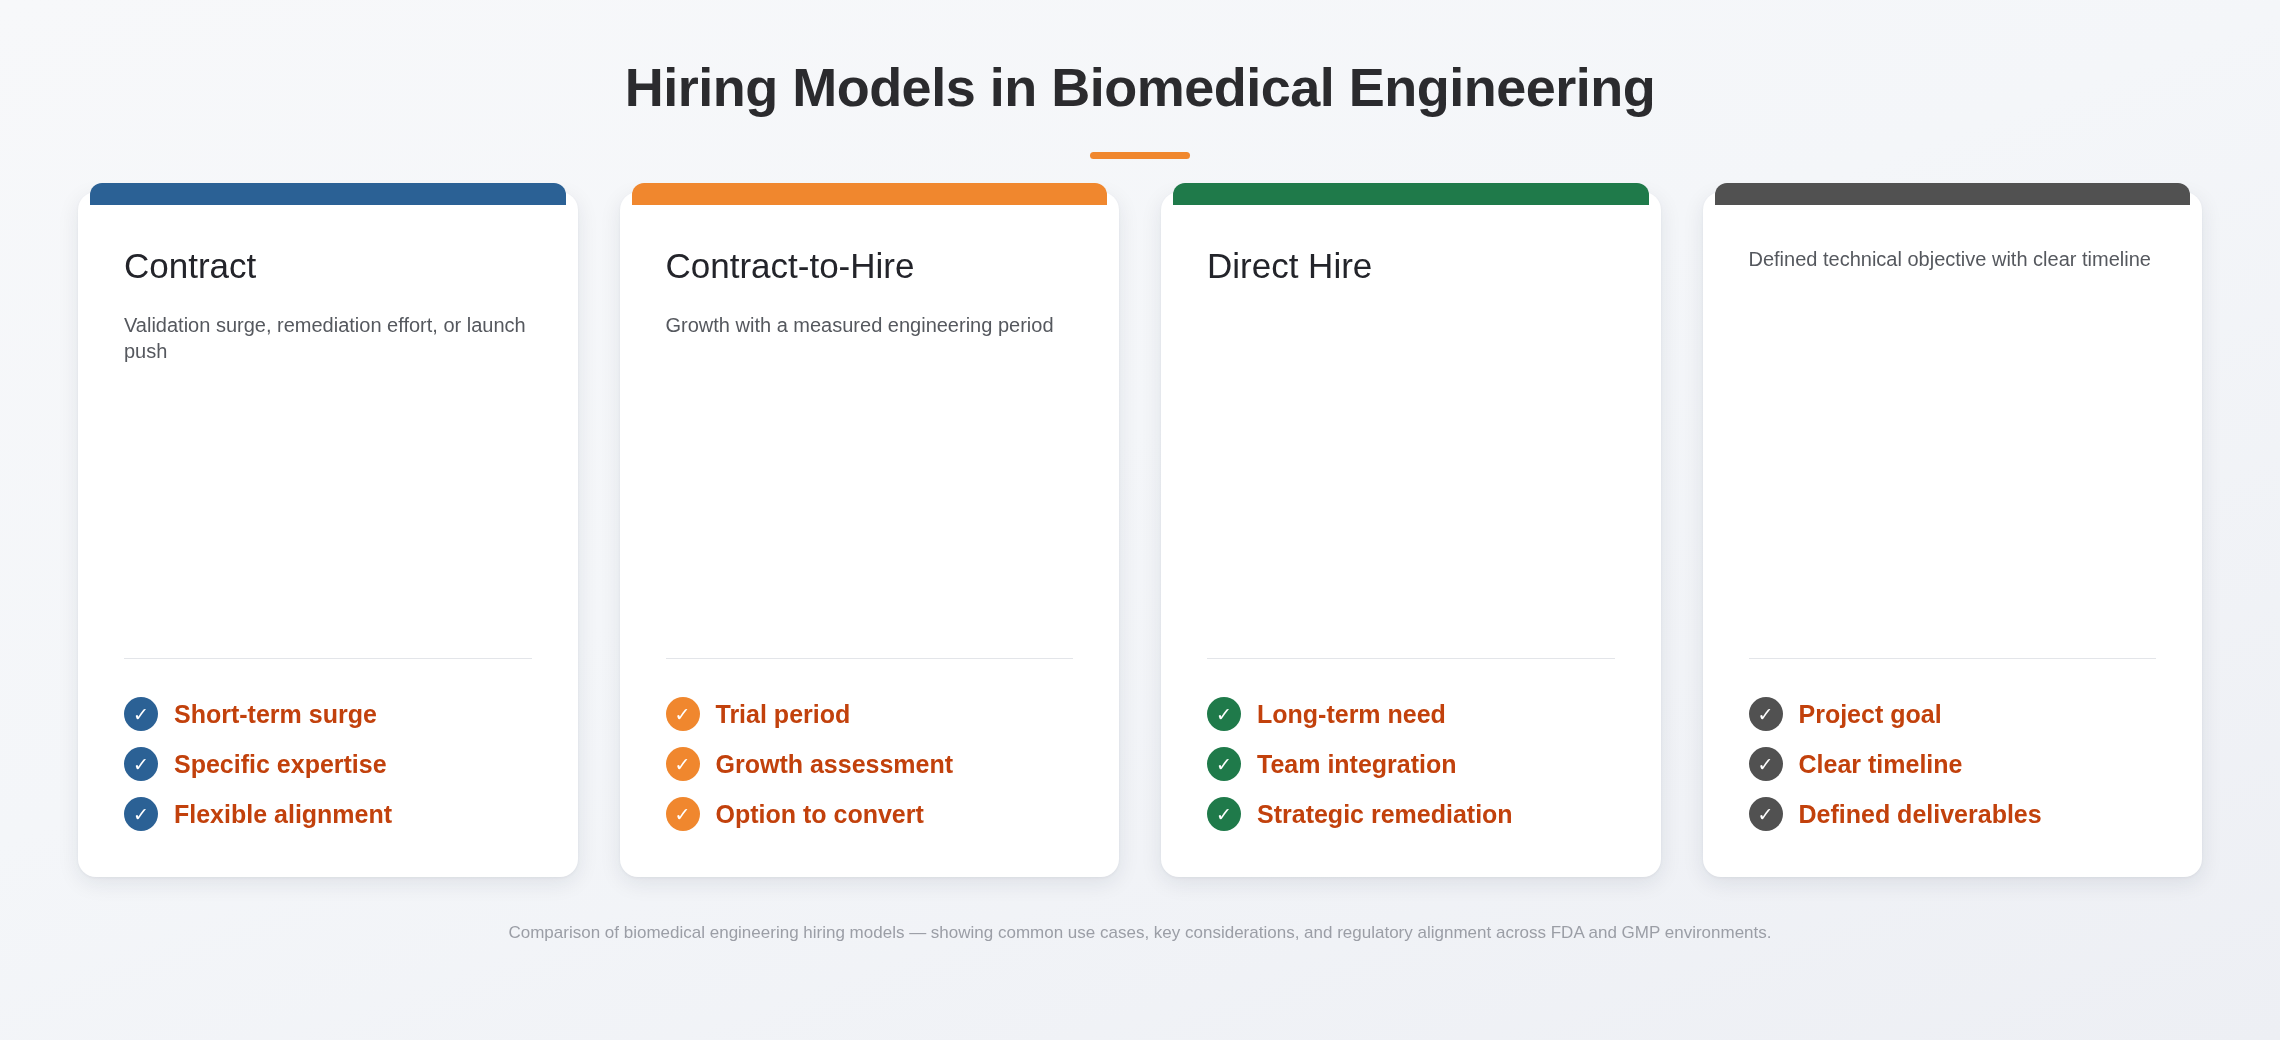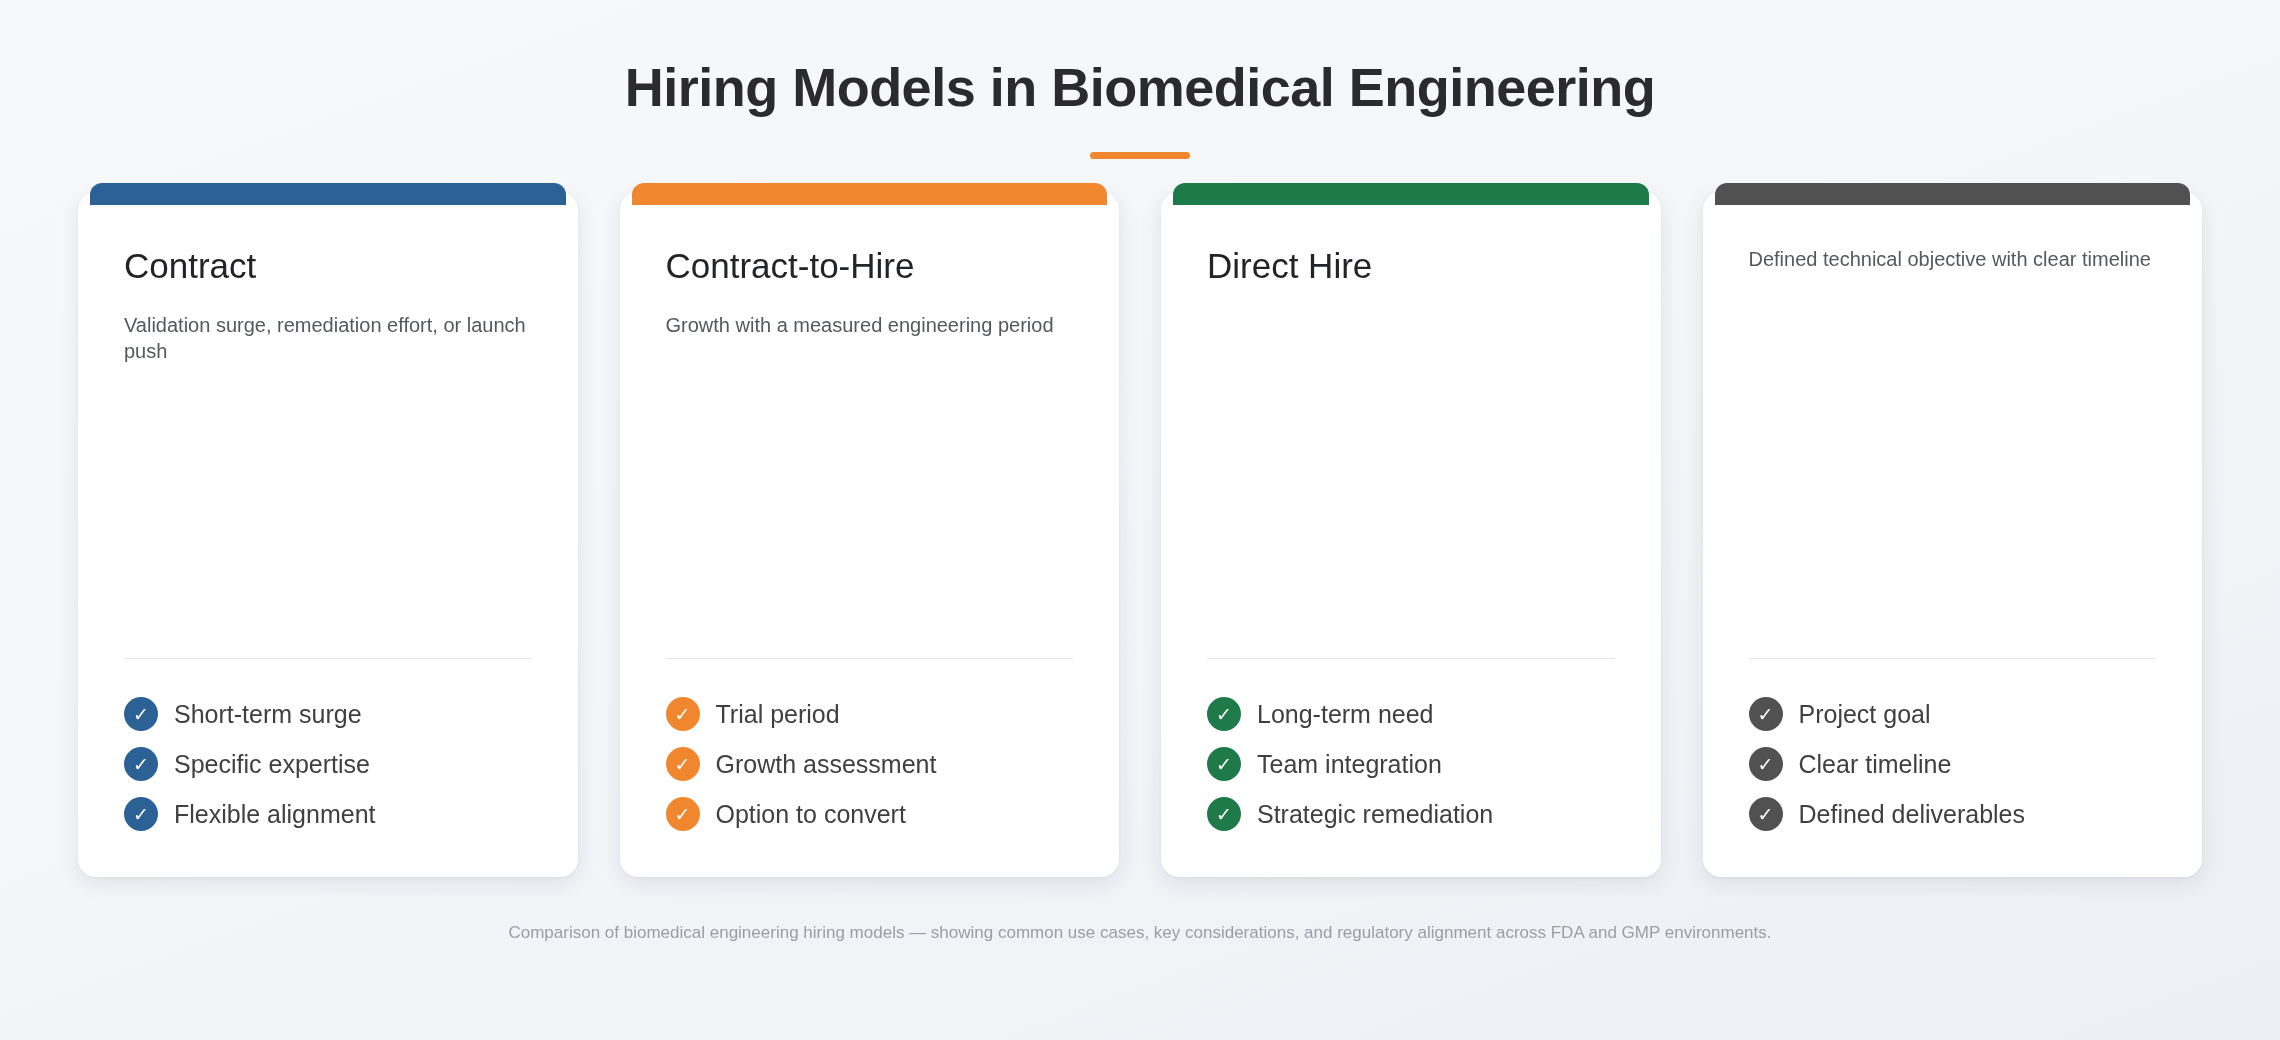--- a/index.html
+++ b/index.html
@@ -133,22 +133,22 @@
     align-items:center;
     justify-content:center;
     color:#ffffff;
     font-size:19px;
     line-height:1;
     font-weight:normal;
   }
 
   .feature-label {
     font-size:25px;
-    font-weight:normal;
-    color:#404040;
+    font-weight:bold;
+    color:#c2410c;
     line-height:1.1;
     white-space:nowrap;
   }
 
   
   .footer {
     flex:1 1 auto;
     display:flex;
     align-items:flex-start;
     justify-content:center;

